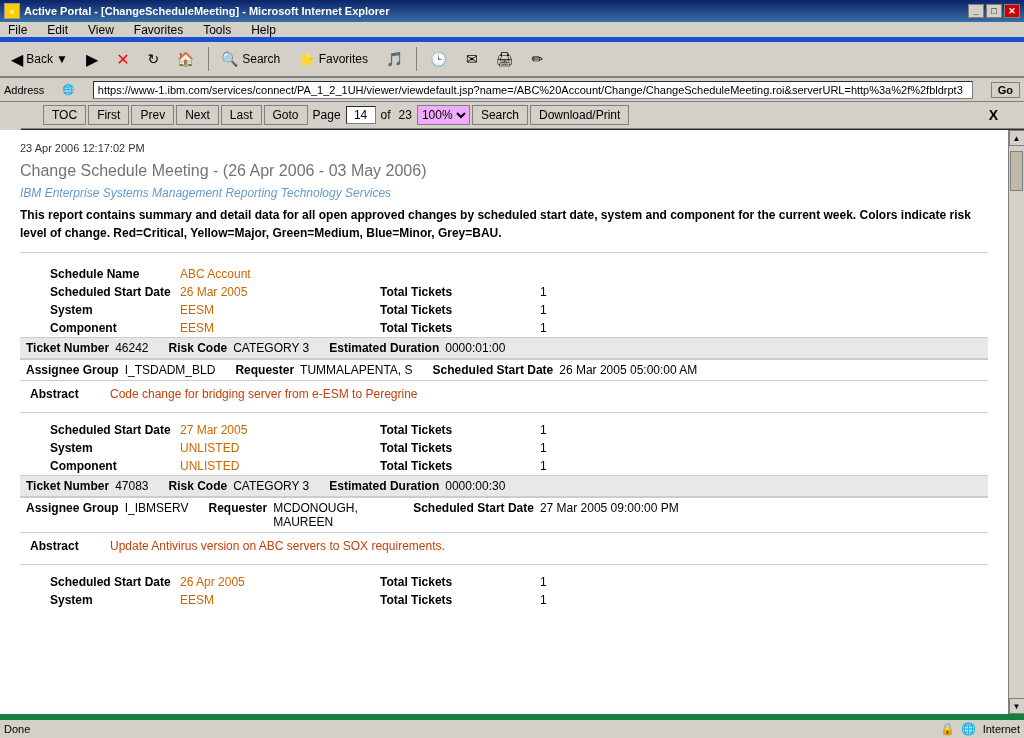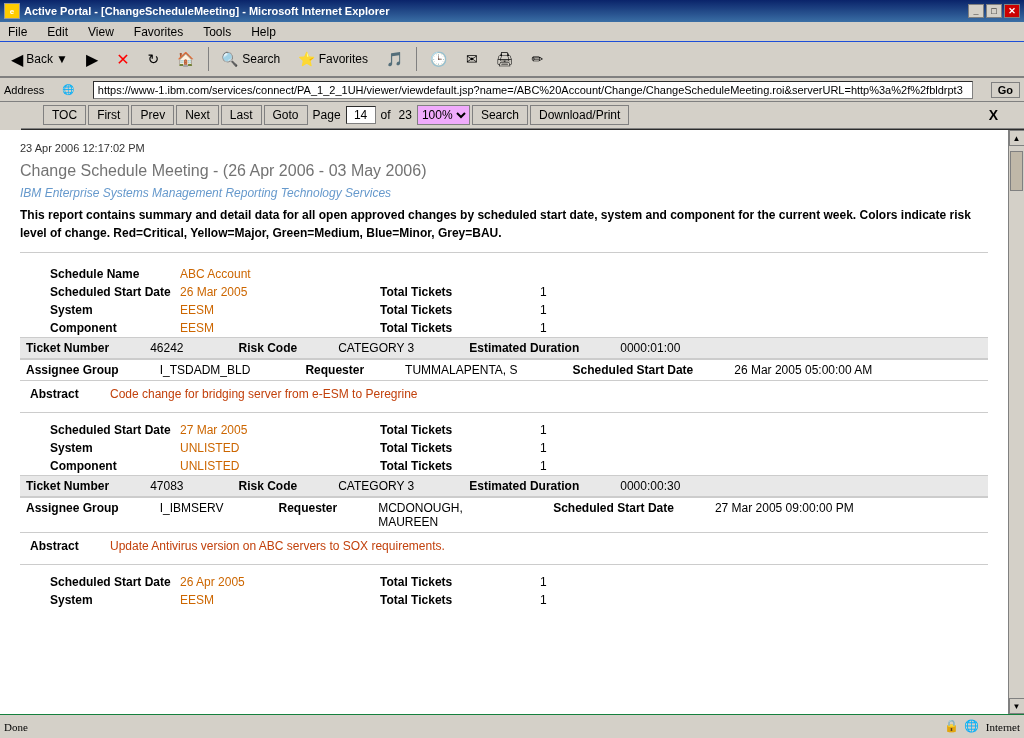--- a/index.html
+++ b/index.html
@@ -31,21 +31,21 @@
     .title-icon { width: 16px; height: 16px; background: #ffcc00; border: 1px solid #999; font-size: 8px; display: flex; align-items: center; justify-content: center; }
 
     
     .menu-bar {
       background: #d4d0c8;
       height: 20px;
       display: flex;
       align-items: center;
       padding: 0 4px;
       gap: 12px;
-      border-bottom: 1px solid #1d4ed8;
+      border-bottom: 5px solid #1d4ed8;
       font-size: 12px;
     }
     .menu-item { cursor: pointer; padding: 2px 4px; }
 
     
     .toolbar {
       background: #d4d0c8;
       height: 36px;
       display: flex;
       align-items: center;
@@ -180,24 +180,23 @@
       border: 1px solid #808080;
     }
 
     
     .status-bar {
       background: #d4d0c8;
       height: 24px;
       display: flex;
       align-items: center;
       padding: 0 4px;
-      border-top: 1px solid #15803d;
+      border-top: 6px solid #15803d;
       font-size: 11px;
       gap: 24px;
-      font-family: Liberation Serif, serif;
     }
     .status-left { flex: 1; }
     .status-right { display: flex; align-items: center; gap: 6px; }
 
     
     .doc-timestamp { font-size: 11px; color: #333; margin-bottom: 8px; }
     .doc-title { font-size: 16px; font-weight: normal; color: #737373; margin-bottom: 6px; }
     .doc-subtitle { font-size: 12px; color: #6699cc; margin-bottom: 6px; font-style: italic; }
     .doc-description { font-size: 12px; font-weight: bold; color: #000; margin-bottom: 12px; line-height: 1.5; border-bottom: 1px solid #ccc; padding-bottom: 10px; }
 
@@ -213,21 +212,20 @@
     .data-right-label { font-weight: bold; width: 160px; min-width: 160px; }
     .data-right-value { color: #000; }
 
     .ticket-row {
       background: #e8e8e8;
       display: flex;
       padding: 3px 6px;
       font-size: 12px;
       border-top: 1px solid #ccc;
       border-bottom: 1px solid #ccc;
-      gap: 35px;
     }
     .ticket-label { font-weight: bold; margin-right: 6px; }
     .ticket-value { margin-right: 20px; }
 
     .abstract-row { display: flex; padding: 3px 0; font-size: 12px; }
     .abstract-label { font-weight: bold; width: 80px; min-width: 80px; }
     .abstract-value { color: #c2410c; }
 
     hr.divider { border: none; border-top: 1px solid #ccc; margin: 8px 0; }
   </style>

